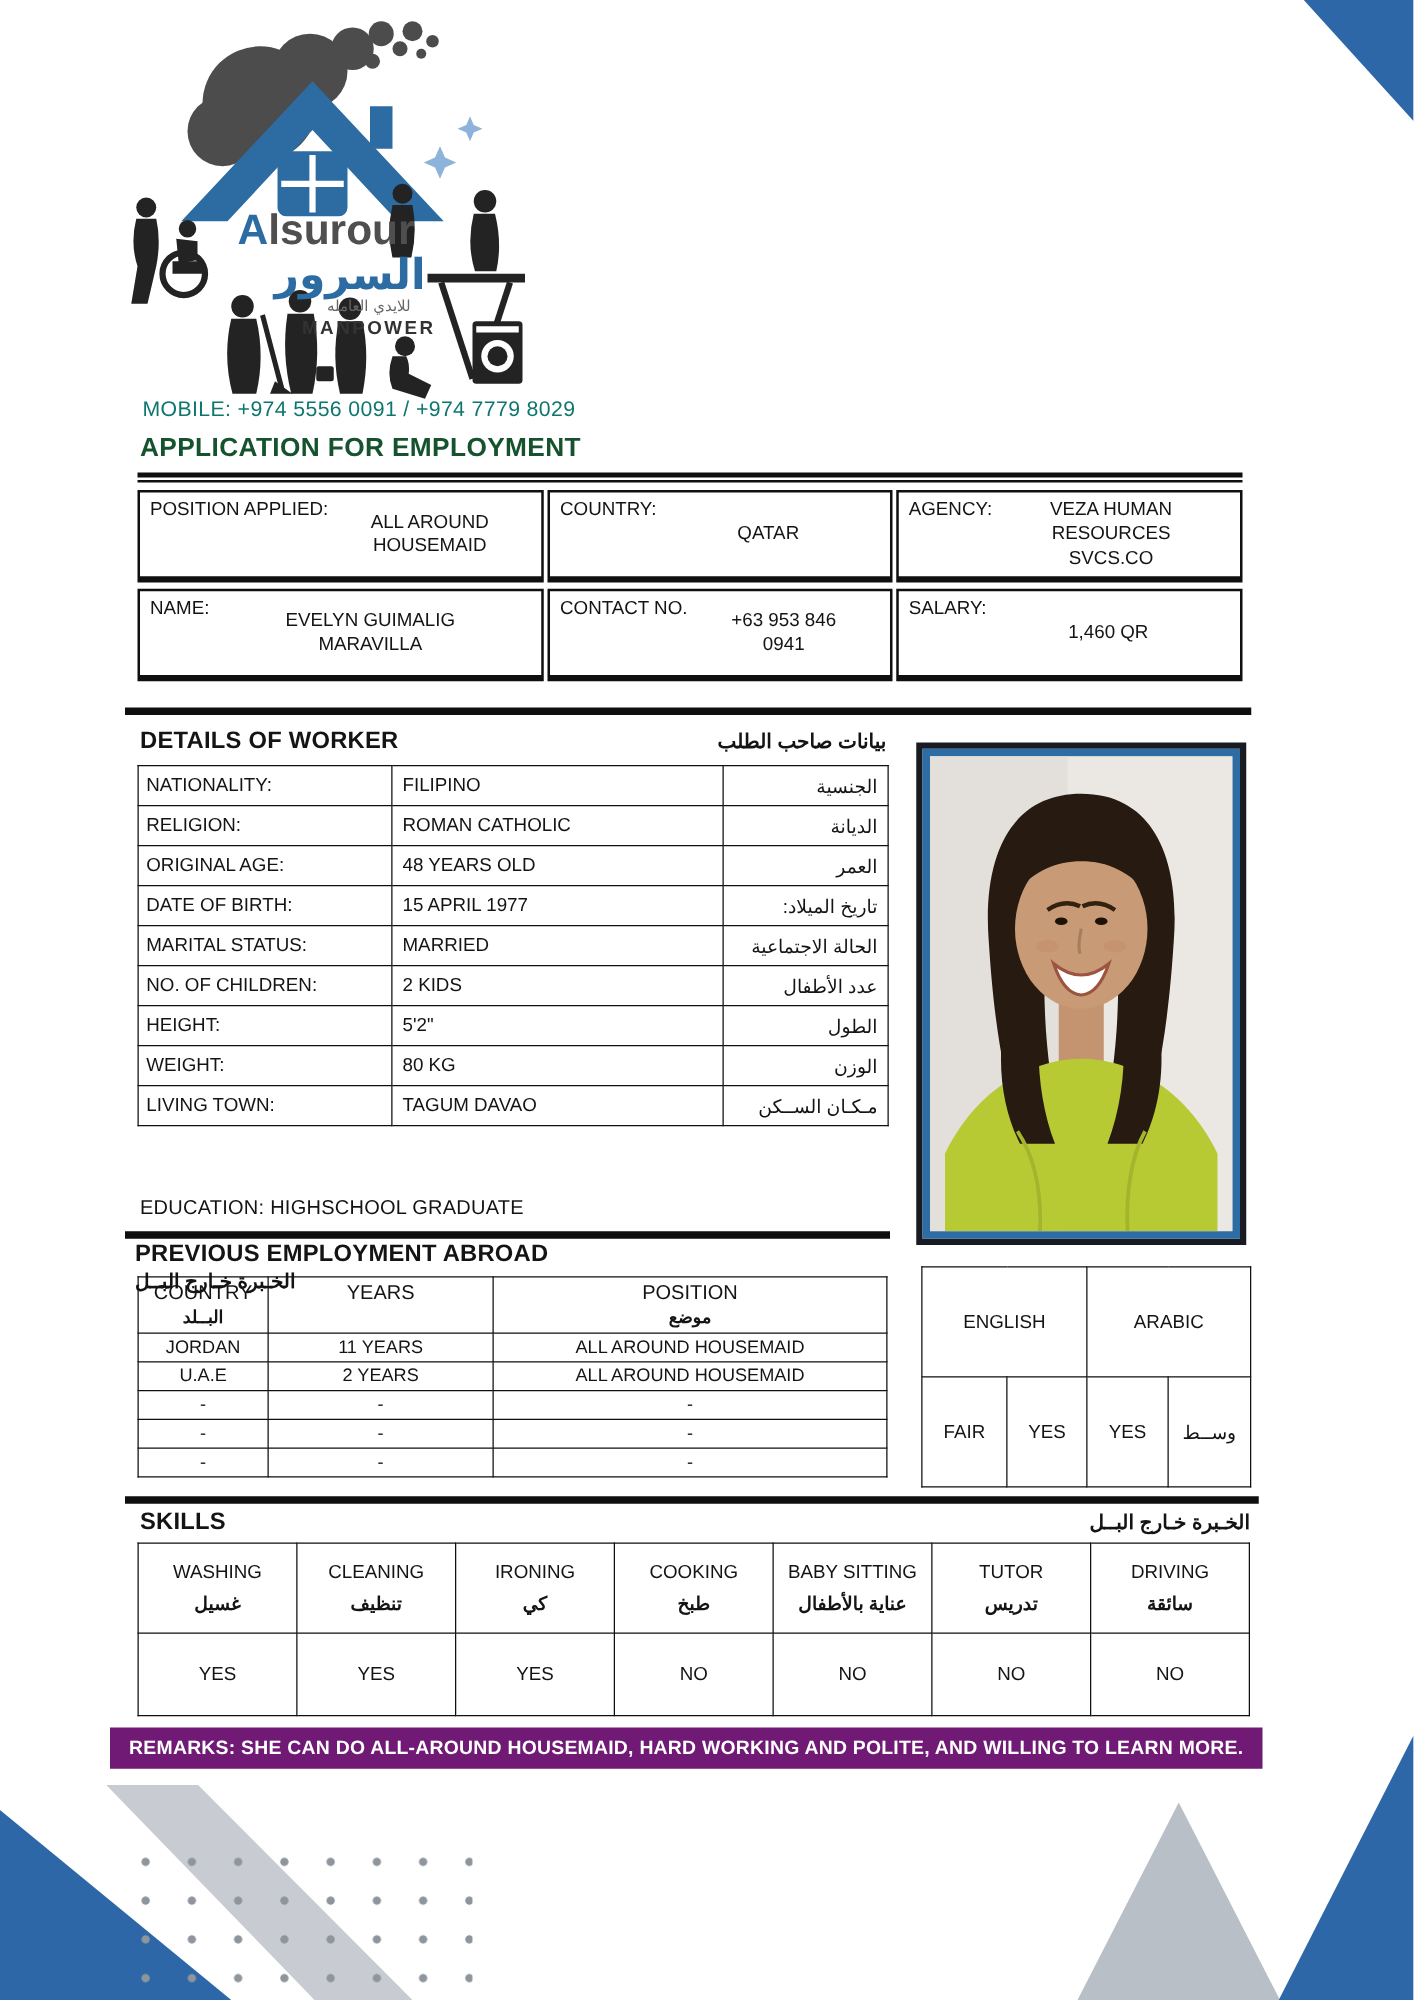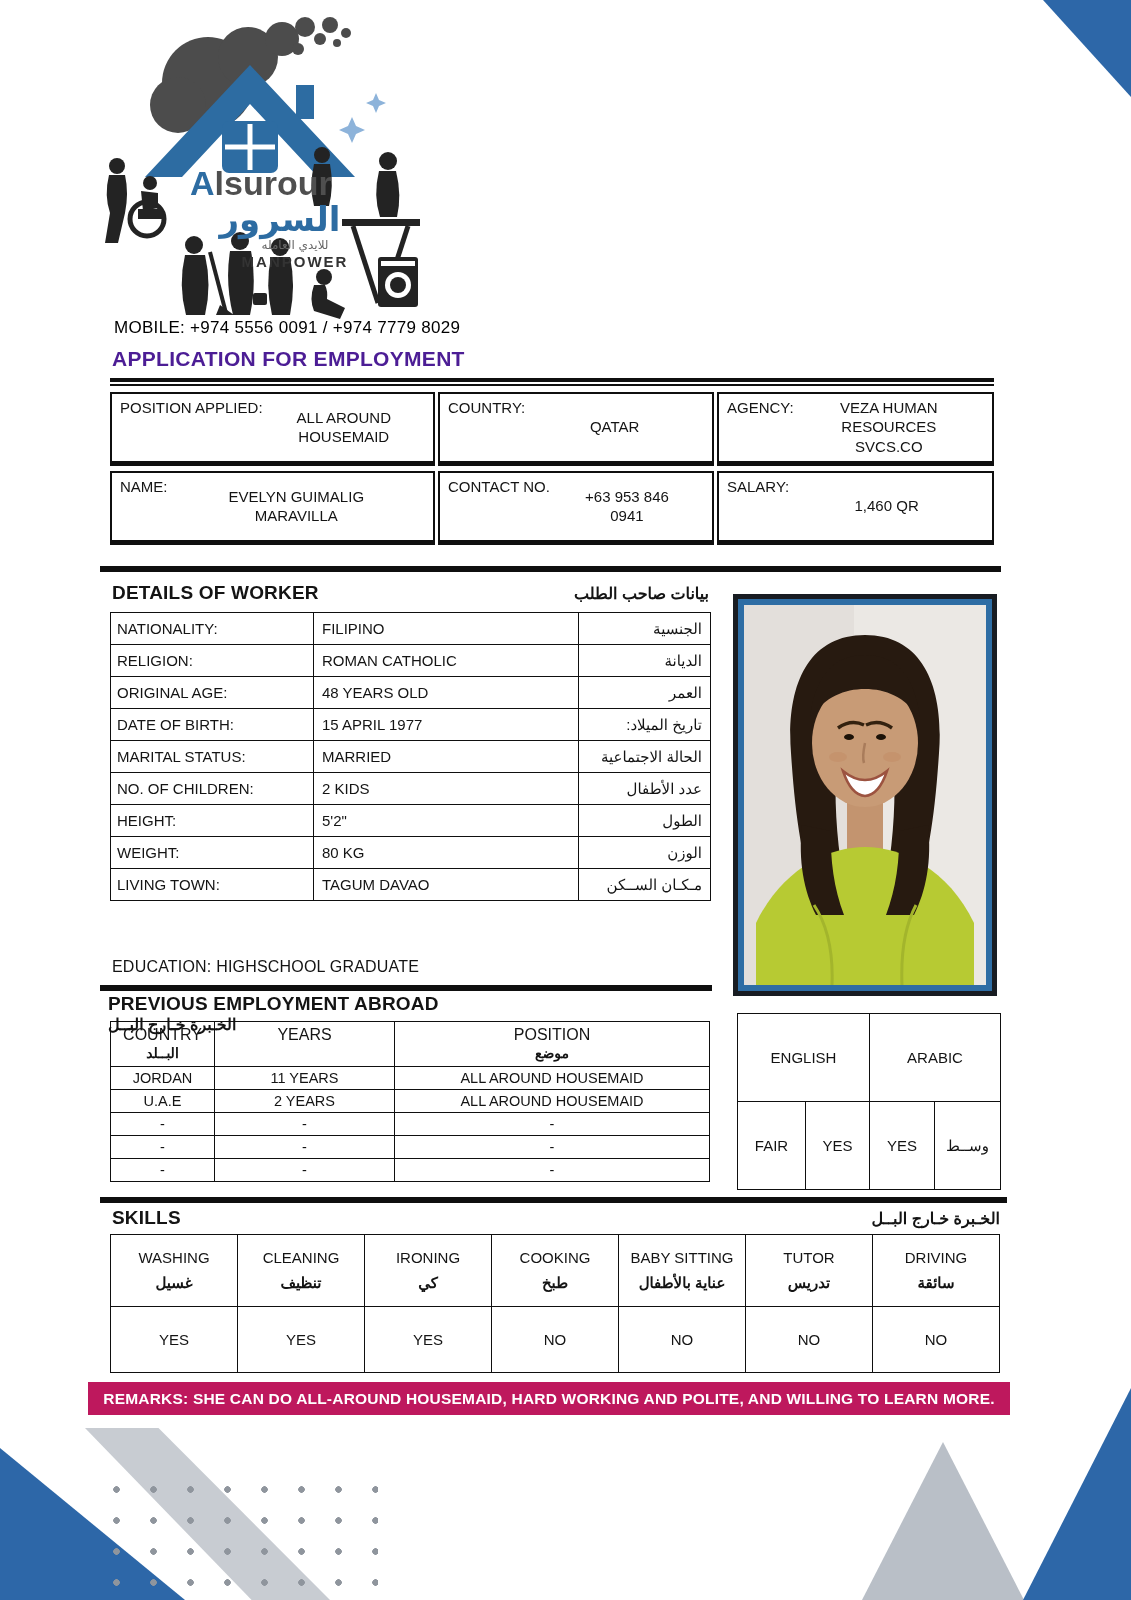--- a/index.html
+++ b/index.html
@@ -19,23 +19,23 @@
                   background-image:radial-gradient(circle,#8f959d 3px,transparent 3.6px);
                   background-size:37px 31px; }
   .deco-br-gray { left:862px; top:1442px; width:162px; height:158px; background:#b9bfc7;
                   clip-path:polygon(50% 0,100% 100%,0 100%); }
   .deco-br-blue { right:0; top:1388px; width:108px; height:212px; background:#2d67a8;
                   clip-path:polygon(100% 0,100% 100%,0 100%); }
 
   
   .logo { position:absolute; left:90px; top:5px; width:380px; height:315px; }
   .mobile-line { position:absolute; left:114px; top:318px; font-size:17px;
-                 letter-spacing:.3px; color:#000000; }
+                 letter-spacing:.3px; color:#0f766e; }
   .doc-title { position:absolute; left:112px; top:347px; font-size:21px; font-weight:bold;
-               letter-spacing:.3px; color:#4c1d95; }
+               letter-spacing:.3px; color:#14532d; }
   .title-rule { position:absolute; left:110px; top:378px; width:884px; height:8px;
                 border-top:4px solid #0f0f0f; border-bottom:2px solid #0f0f0f; }
 
   
   .app-grid { position:absolute; left:110px; top:392px; width:884px; display:grid;
               grid-template-columns:325px 276px 277px; grid-auto-rows:74px; gap:5px 3px; }
   .app-cell { border:2px solid #0f0f0f; border-bottom-width:5px; background:#fff;
               display:flex; padding:5px 8px 6px; }
   .cell-label { font-size:15px; }
   .cell-value { flex:1; display:flex; align-items:center; justify-content:center;
@@ -84,21 +84,21 @@
   .skills-table { position:absolute; left:110px; top:1234px; width:890px;
                   border-collapse:collapse; table-layout:fixed; text-align:center;padding-left:17px; }
   .skills-table th, .skills-table td { border:1.5px solid #0f0f0f; font-weight:normal; }
   .skills-table th { height:72px; vertical-align:middle; }
   .skills-table td { height:66px; font-size:15px; }
   .sk-en { font-size:15px; }
   .sk-ar { font-size:15px; margin-top:8px; font-weight:bold; direction:rtl; }
 
   
   .remarks { position:absolute; left:88px; top:1382px; width:922px; height:33px;
-             background:#be185d; color:#ffffff; font-size:15.5px; font-weight:bold;
+             background:#701a75; color:#ffffff; font-size:15.5px; font-weight:bold;
              display:flex; align-items:center; justify-content:center; letter-spacing:.2px; }
 </style>
 </head>
 <body>
 
 <div class="page">
 
   <div class="deco deco-tr"></div>
   <div class="deco deco-bl-blue"></div>
   <div class="deco deco-bl-gray"></div>

